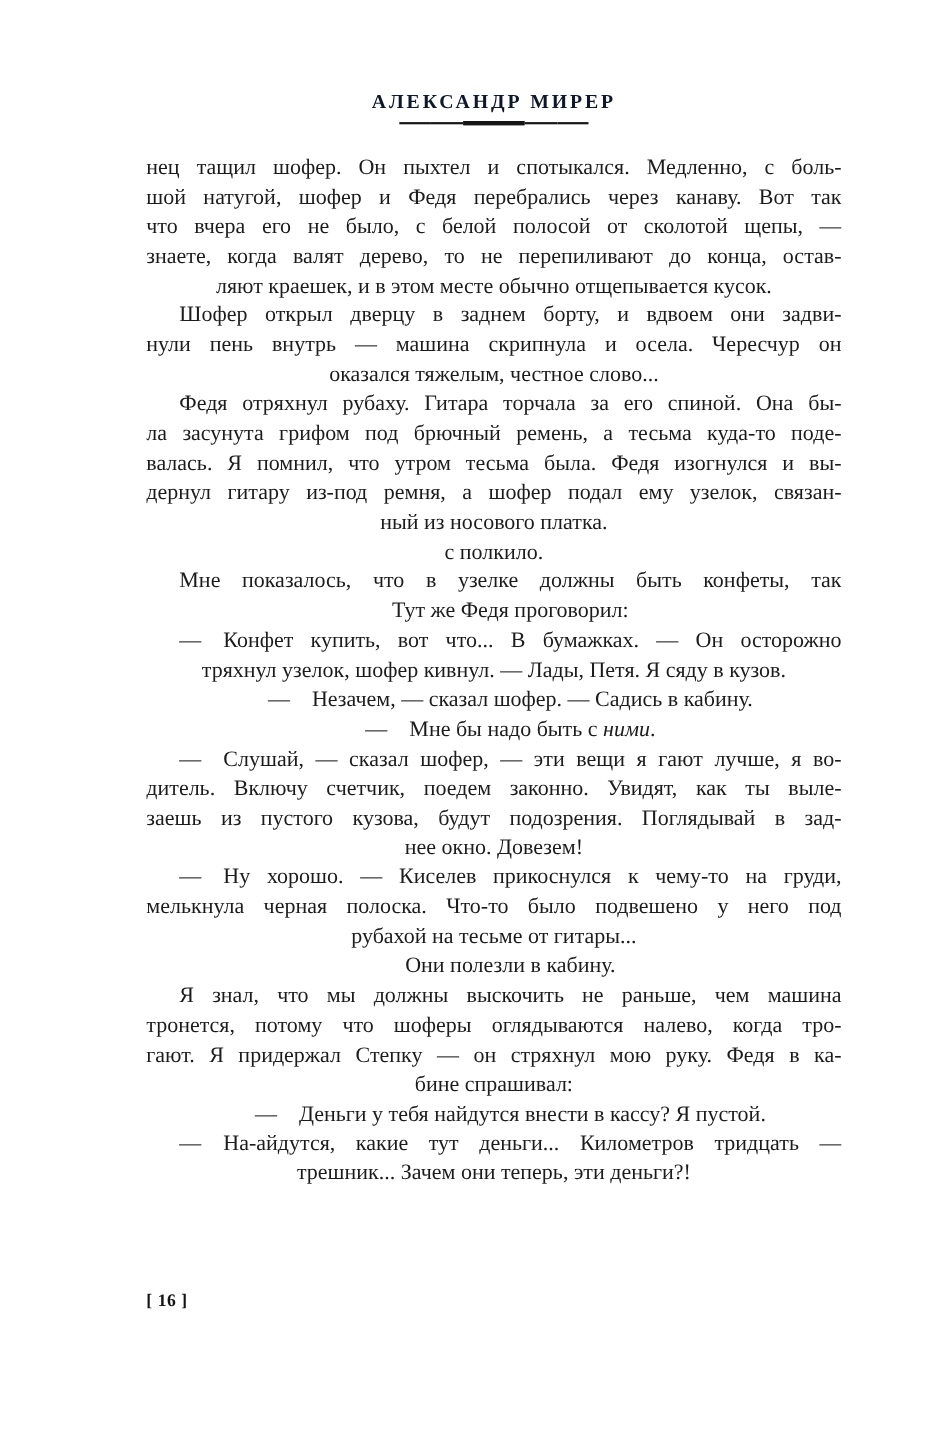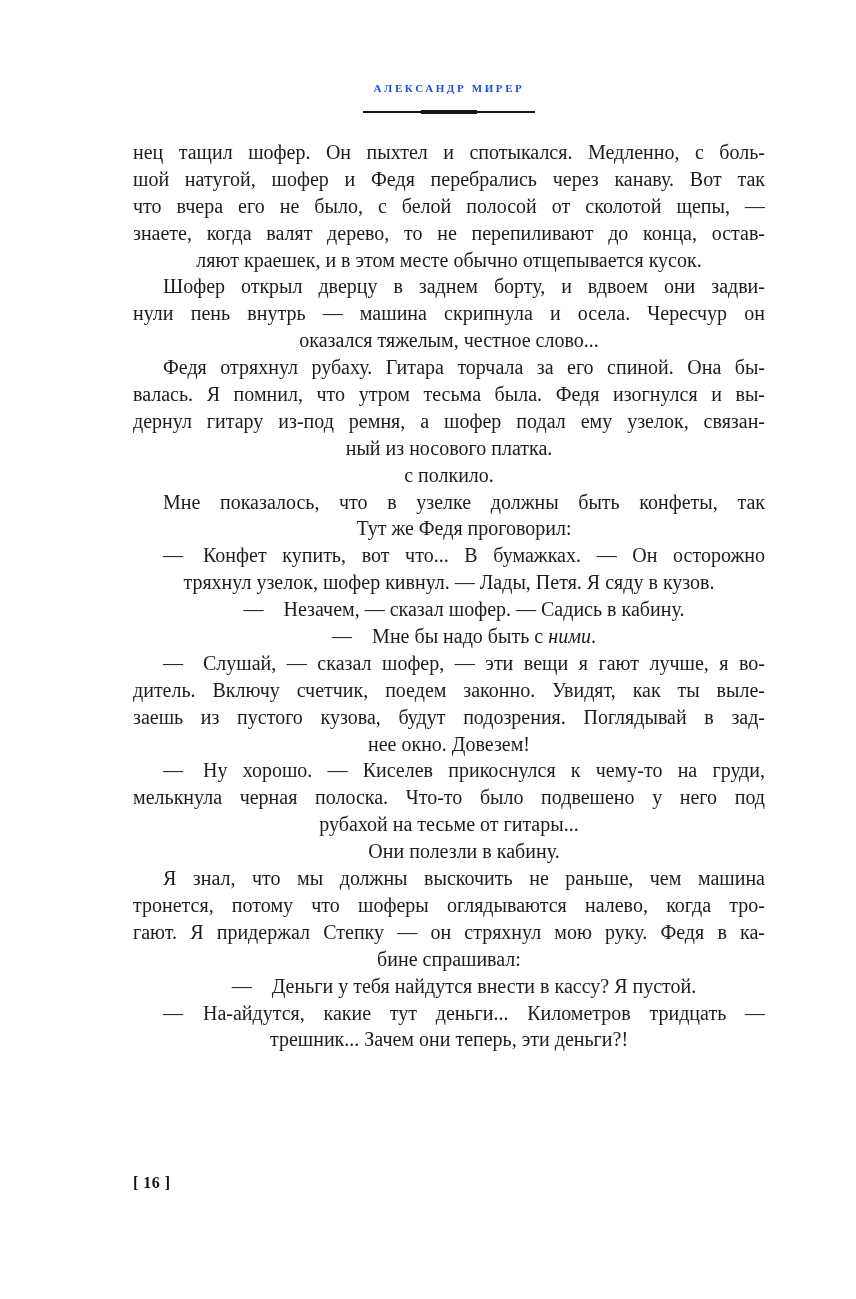--- a/index.html
+++ b/index.html
@@ -17,24 +17,24 @@
     font-family: "Liberation Serif", "DejaVu Serif", serif;
     color: #1c1c1c;
   }
   
   .running-head {
     position: absolute;
     top: 82px;
     left: 133px;
     width: 632px;
     text-align: center;
-    font-size: 11px;
+    font-size: 18px;
     font-weight: bold;
     letter-spacing: 2.6px;
-    color: #1d4ed8;
+    color: #0f172a;
     white-space: nowrap;
   }
   
   .divider {
     position: absolute;
     top: 108px;
     left: 133px;
     width: 632px;
     height: 8px;
     display: flex;
@@ -98,20 +98,21 @@
   <div class="text-block">
       <div class="tl just">нец тащил шофер. Он пыхтел и спотыкался. Медленно, с боль-</div>
       <div class="tl just">шой натугой, шофер и Федя перебрались через канаву. Вот так</div>
       <div class="tl just">что вчера его не было, с белой полосой от сколотой щепы, —</div>
       <div class="tl just">знаете, когда валят дерево, то не перепиливают до конца, остав-</div>
       <div class="tl">ляют краешек, и в этом месте обычно отщепывается кусок.</div>
       <div class="tl ind just">Шофер открыл дверцу в заднем борту, и вдвоем они задви-</div>
       <div class="tl just">нули пень внутрь — машина скрипнула и осела. Чересчур он</div>
       <div class="tl">оказался тяжелым, честное слово...</div>
       <div class="tl ind just">Федя отряхнул рубаху. Гитара торчала за его спиной. Она бы-</div>
+      <div class="tl just">ла засунута грифом под брючный ремень, а тесьма куда-то поде-</div>
       <div class="tl just">валась. Я помнил, что утром тесьма была. Федя изогнулся и вы-</div>
       <div class="tl just">дернул гитару из-под ремня, а шофер подал ему узелок, связан-</div>
       <div class="tl">ный из носового платка.</div>
       <div class="tl">с полкило.</div>
       <div class="tl ind just">Мне показалось, что в узелке должны быть конфеты, так</div>
       <div class="tl ind">Тут же Федя проговорил:</div>
       <div class="tl ind just">— Конфет купить, вот что... В бумажках. — Он осторожно</div>
       <div class="tl">тряхнул узелок, шофер кивнул. — Лады, Петя. Я сяду в кузов.</div>
       <div class="tl ind">— Незачем, — сказал шофер. — Садись в кабину.</div>
       <div class="tl ind">— Мне бы надо быть с <i>ними</i>.</div>

